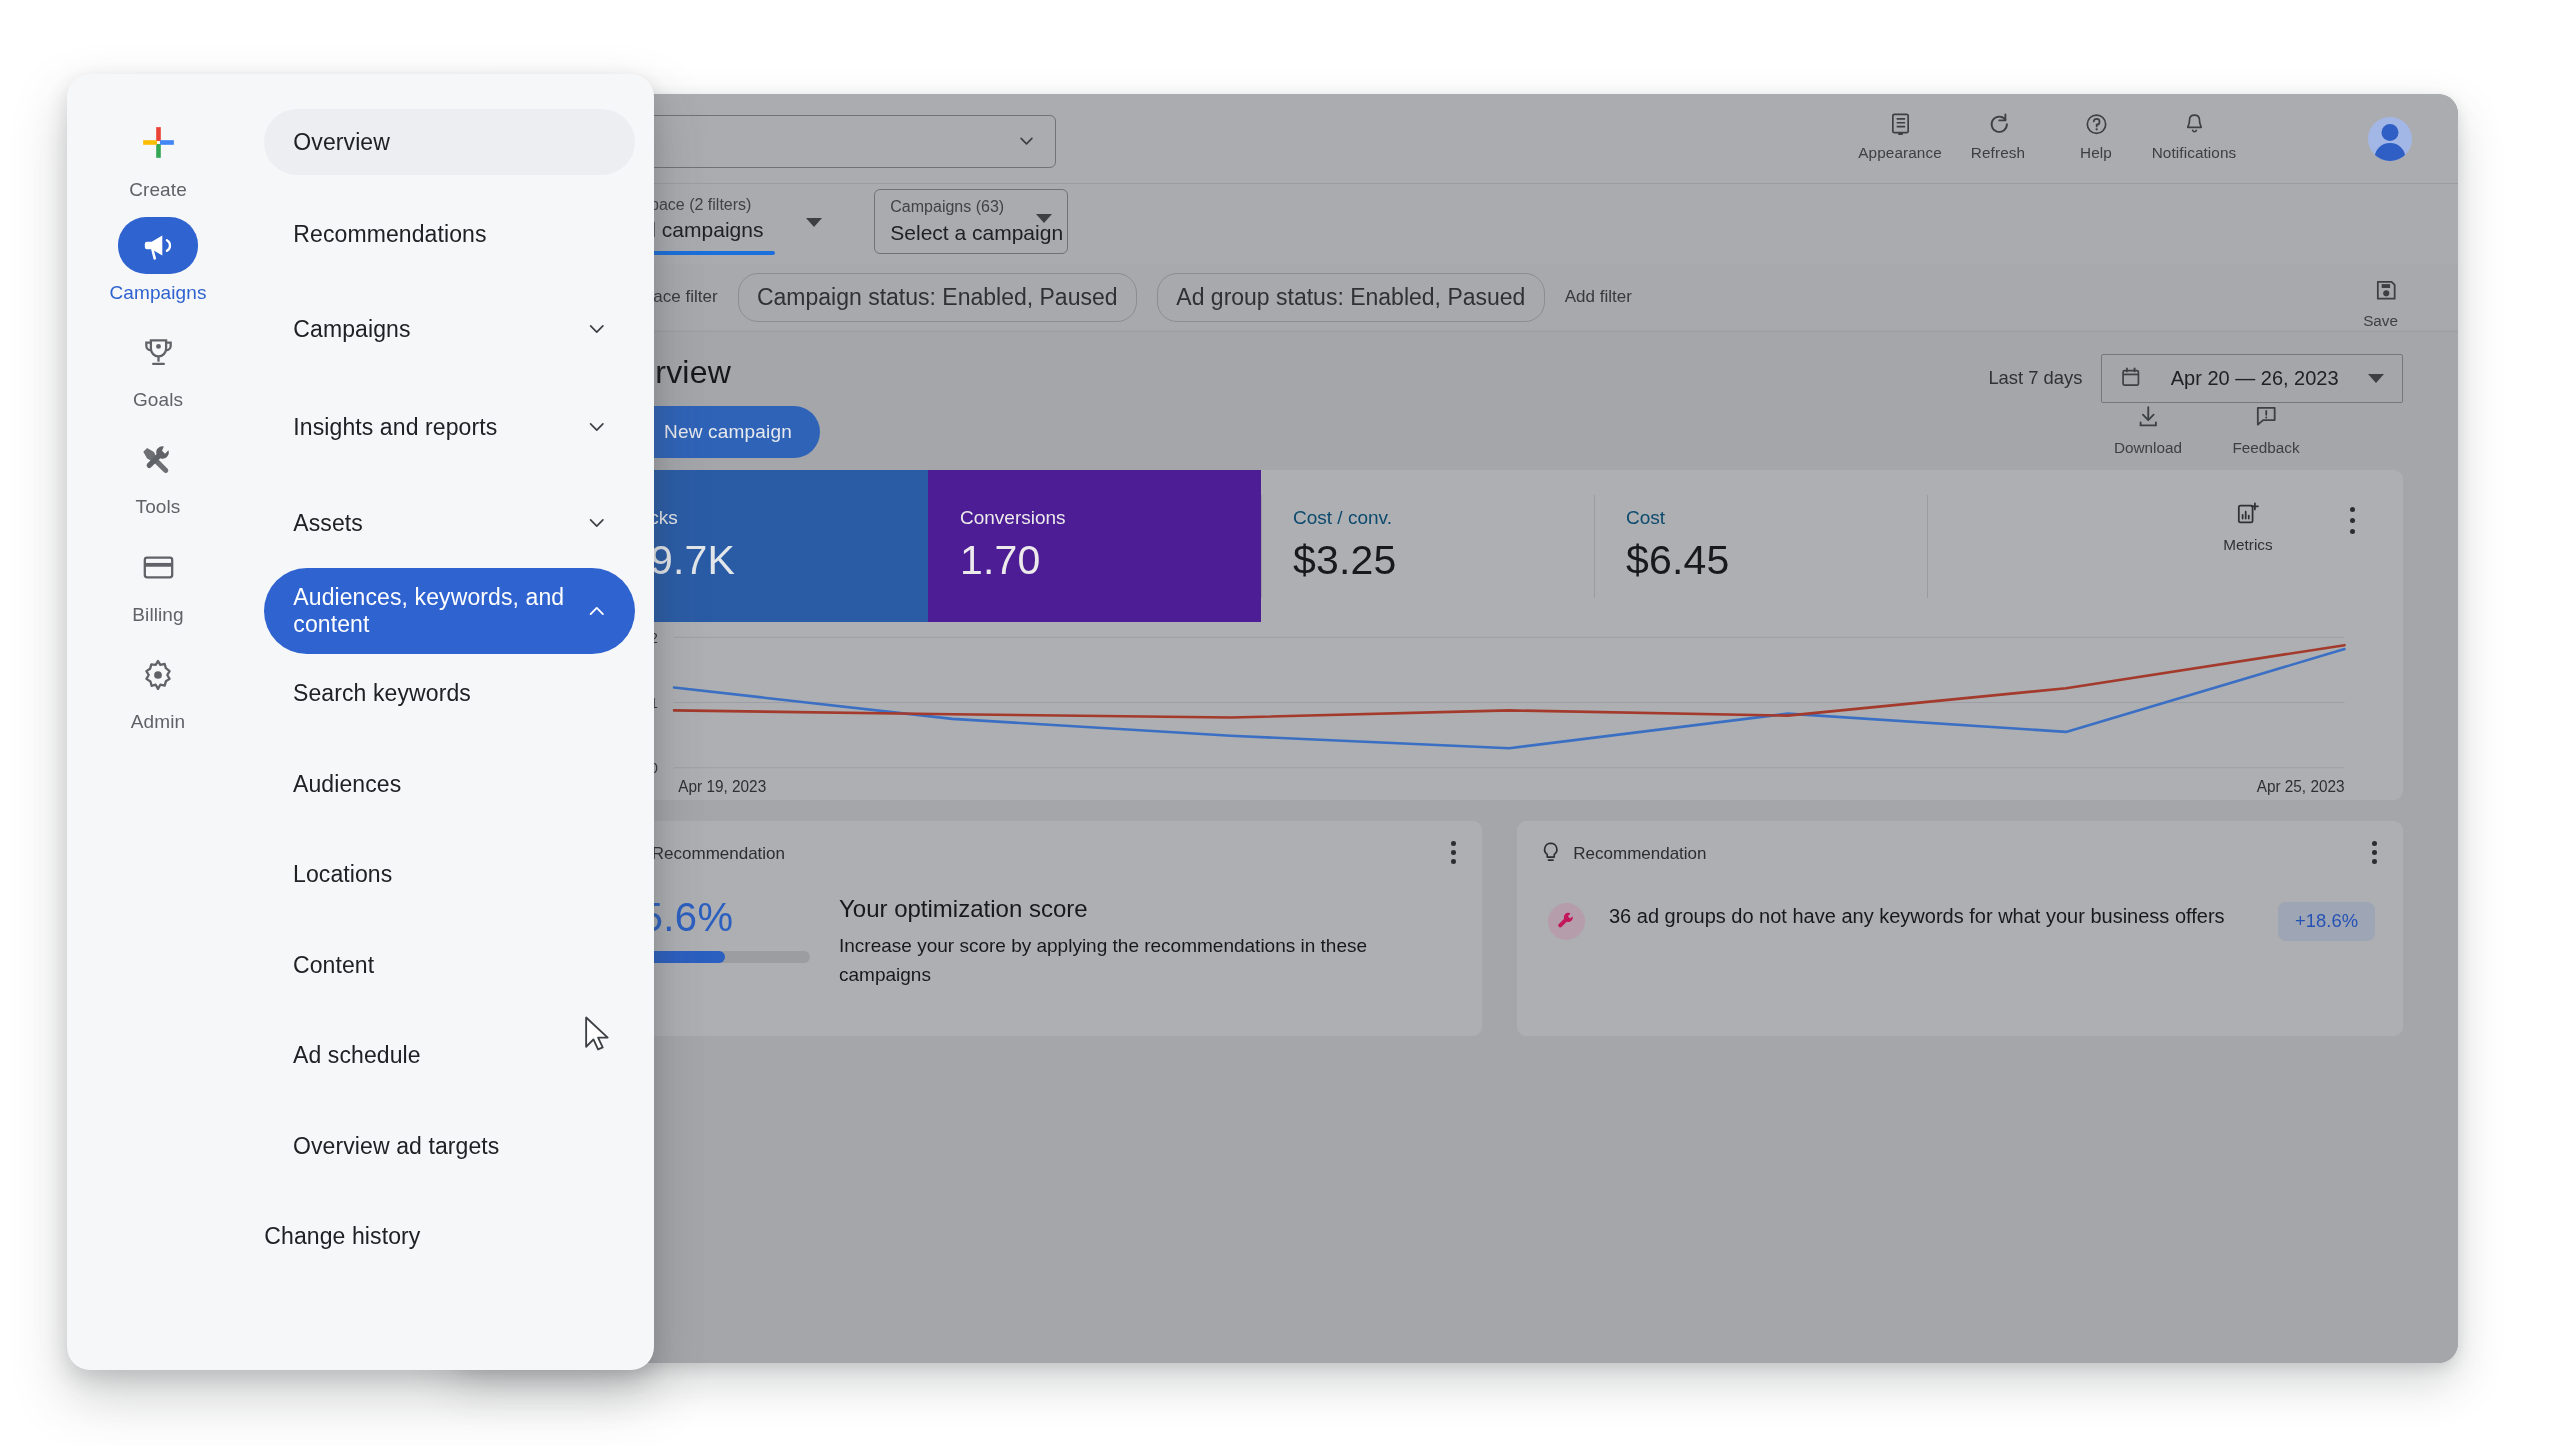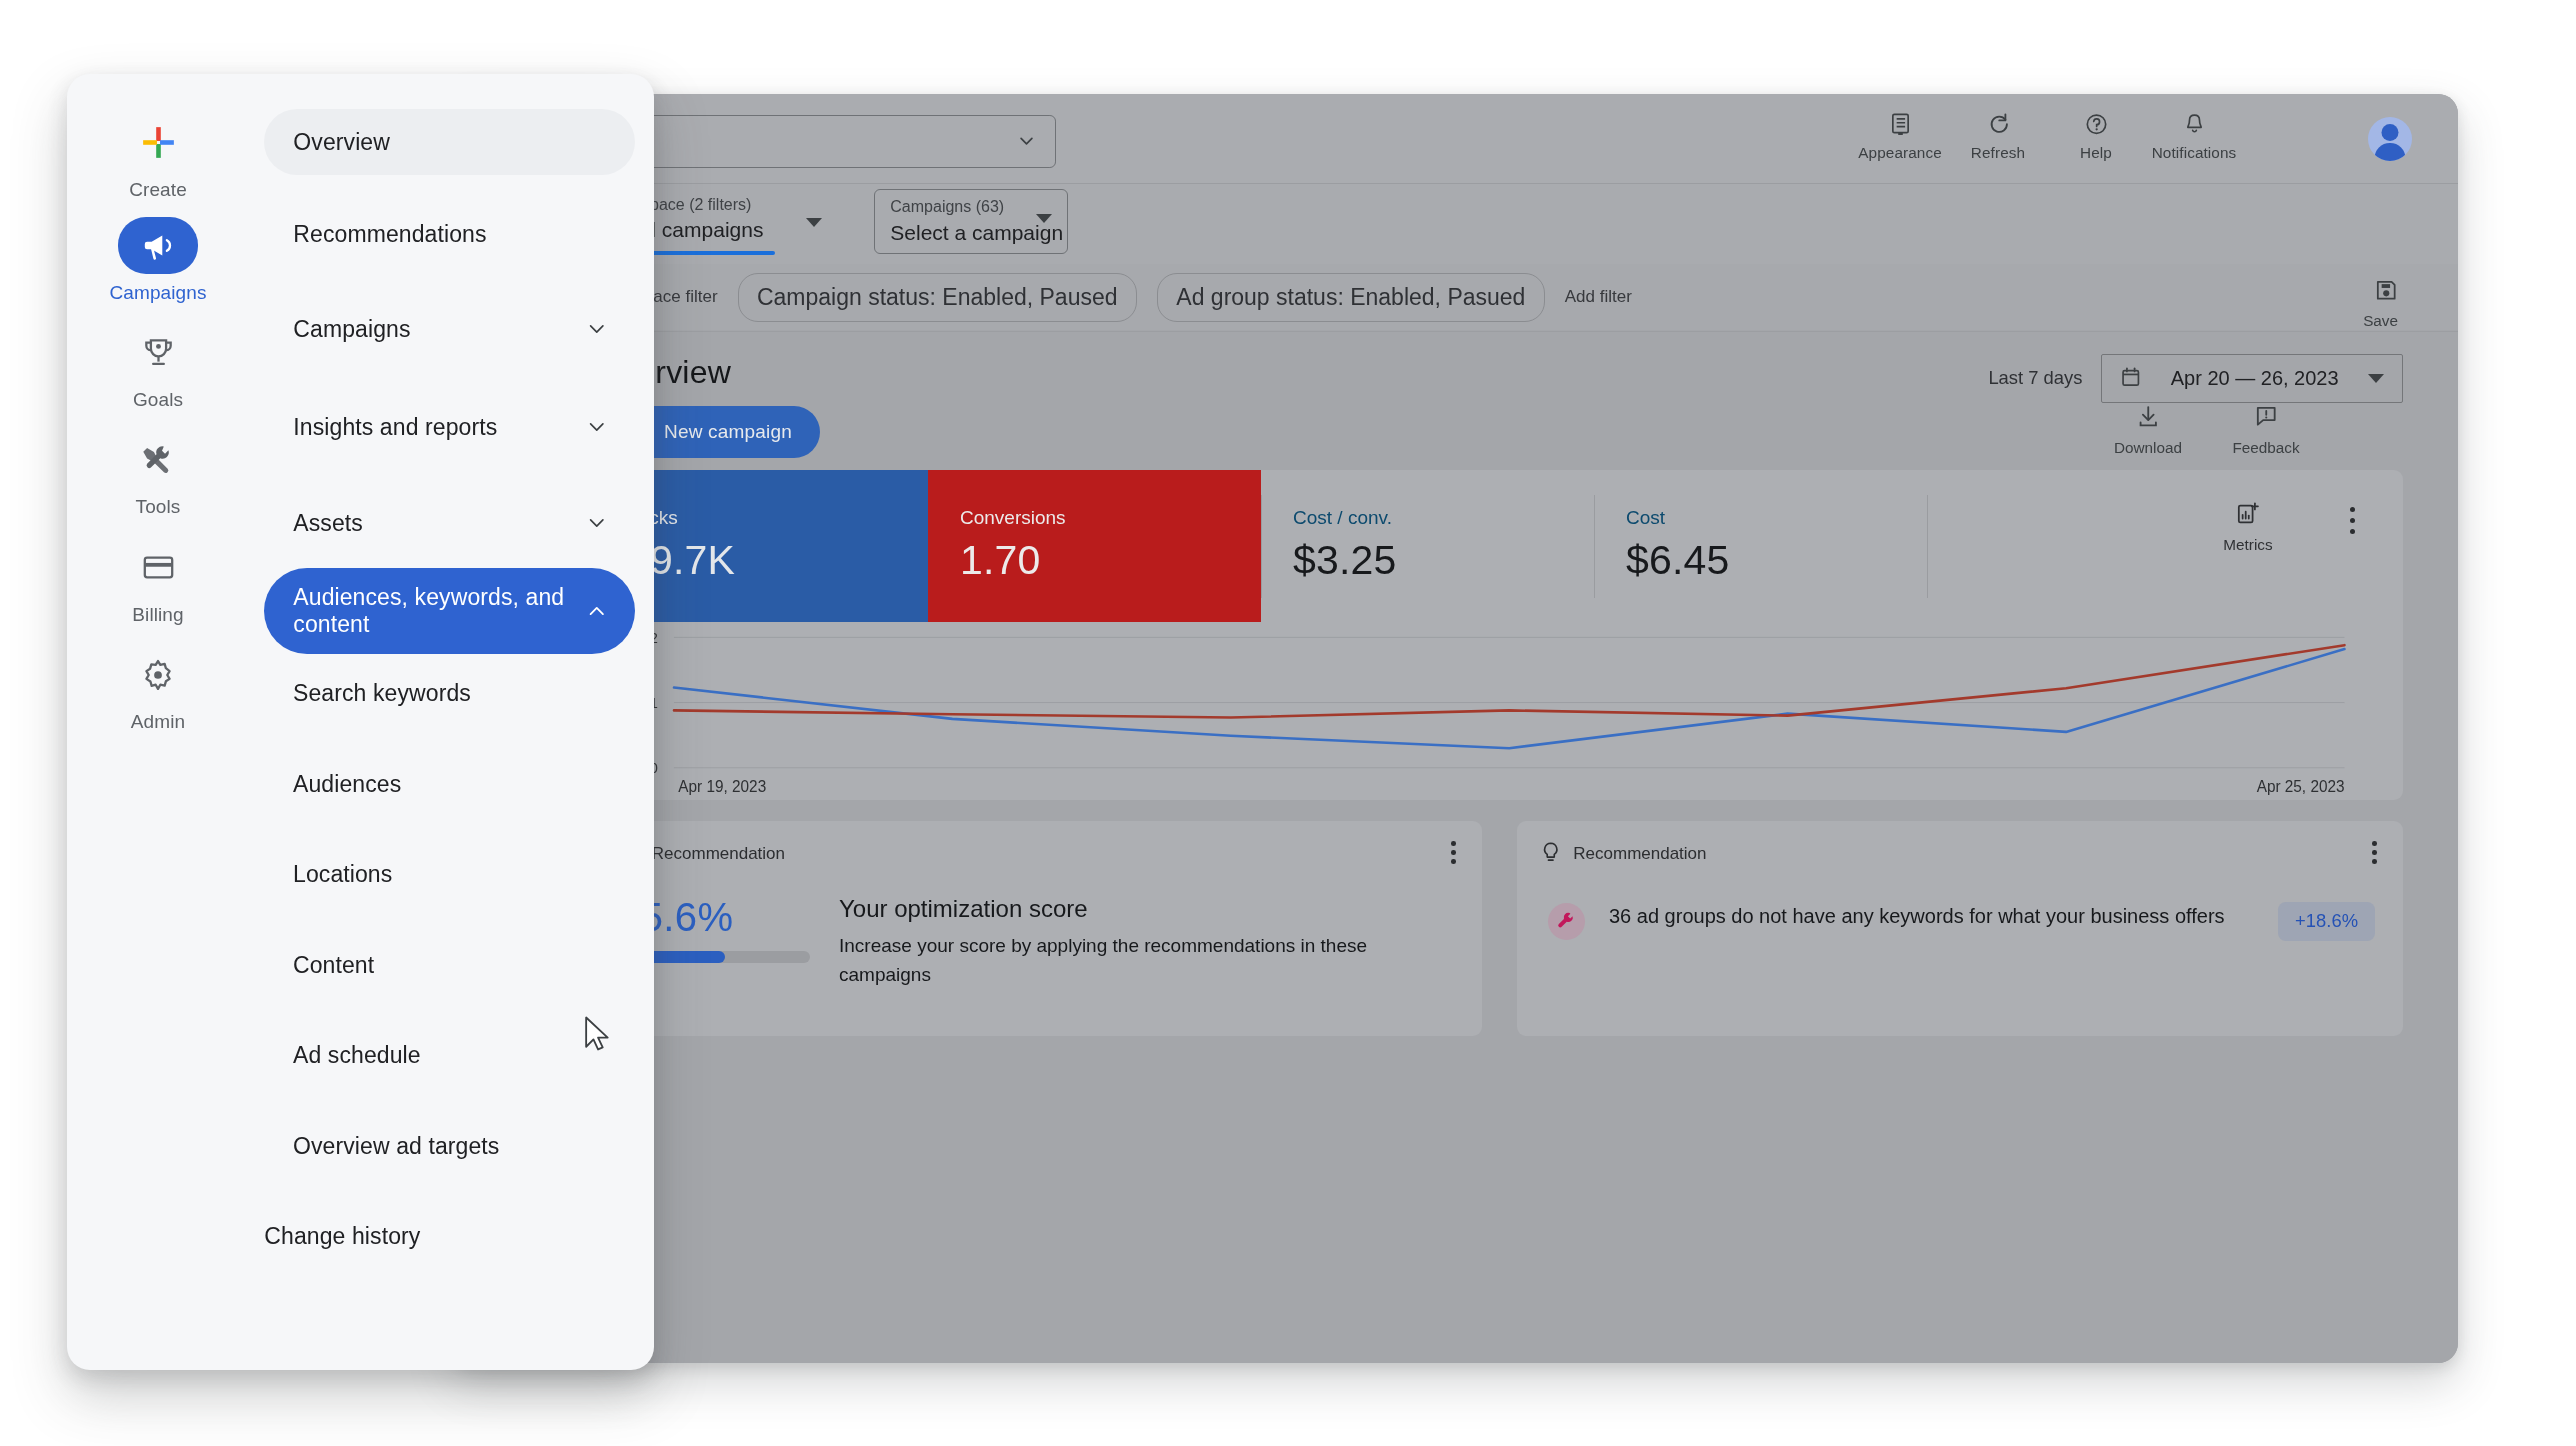--- a/index.html
+++ b/index.html
@@ -76,21 +76,21 @@
   .dlfb .item .lbl{font-size:15.3px;color:#3c4043;}
 
   
   .maincard{position:absolute;left:143px;top:138px;right:55px;height:330px;background:#adafb3;border-radius:9.2px;}
   .mrow{position:absolute;left:0;top:0;height:152px;width:100%;display:flex;}
   .mtile{width:333px;height:152px;position:relative;cursor:pointer;}
   .mtile .mlbl{position:absolute;left:32px;top:37px;font-size:19px;}
   .mtile .mval{position:absolute;left:32px;top:67px;font-size:41px;font-weight:400;letter-spacing:0.2px;}
   .mtile.blue{background:#2a5ca6;}
   .mtile.blue .mlbl,.mtile.blue .mval{color:#e4e7ea;}
-  .mtile.red{background:#b91c1c;text-align:right;}
+  .mtile.red{background:#4c1d95;text-align:right;}
   .mtile.red .mlbl,.mtile.red .mval{color:#eceaea;}
   .mtile.plain .mlbl{color:#0c4a6e;}
   .mtile.plain .mval{color:#17191c;}
   .mtile-sep{position:absolute;left:0;top:24.5px;width:0.8px;height:103px;background:#9a9ca0;}
   .metrics-btn{position:absolute;right:109px;top:31px;width:92px;display:flex;flex-direction:column;align-items:center;gap:6.1px;cursor:pointer;}
   .metrics-btn .lbl{font-size:15.3px;color:#2f3134;}
   .kebab{position:absolute;right:48px;top:37px;display:flex;flex-direction:column;gap:5.4px;align-items:center;cursor:pointer;}
   .kebab i{width:5.4px;height:5.4px;border-radius:50%;background:#2b2d30;display:block;}
 
   

